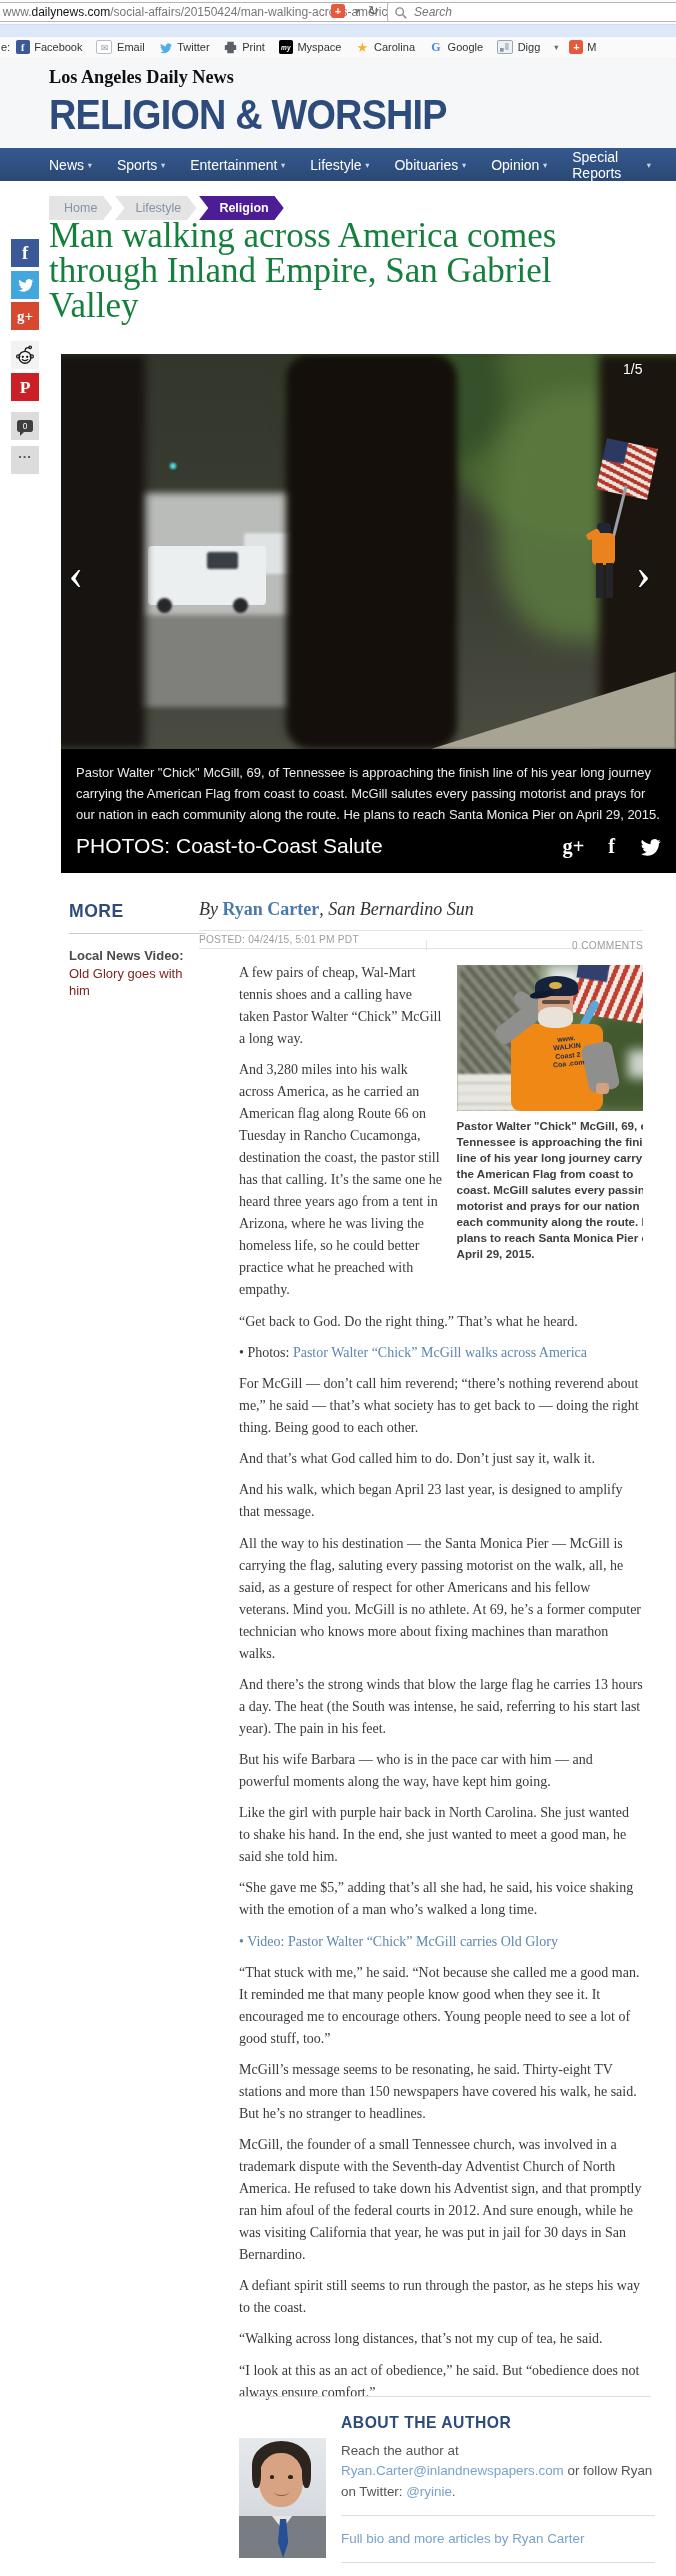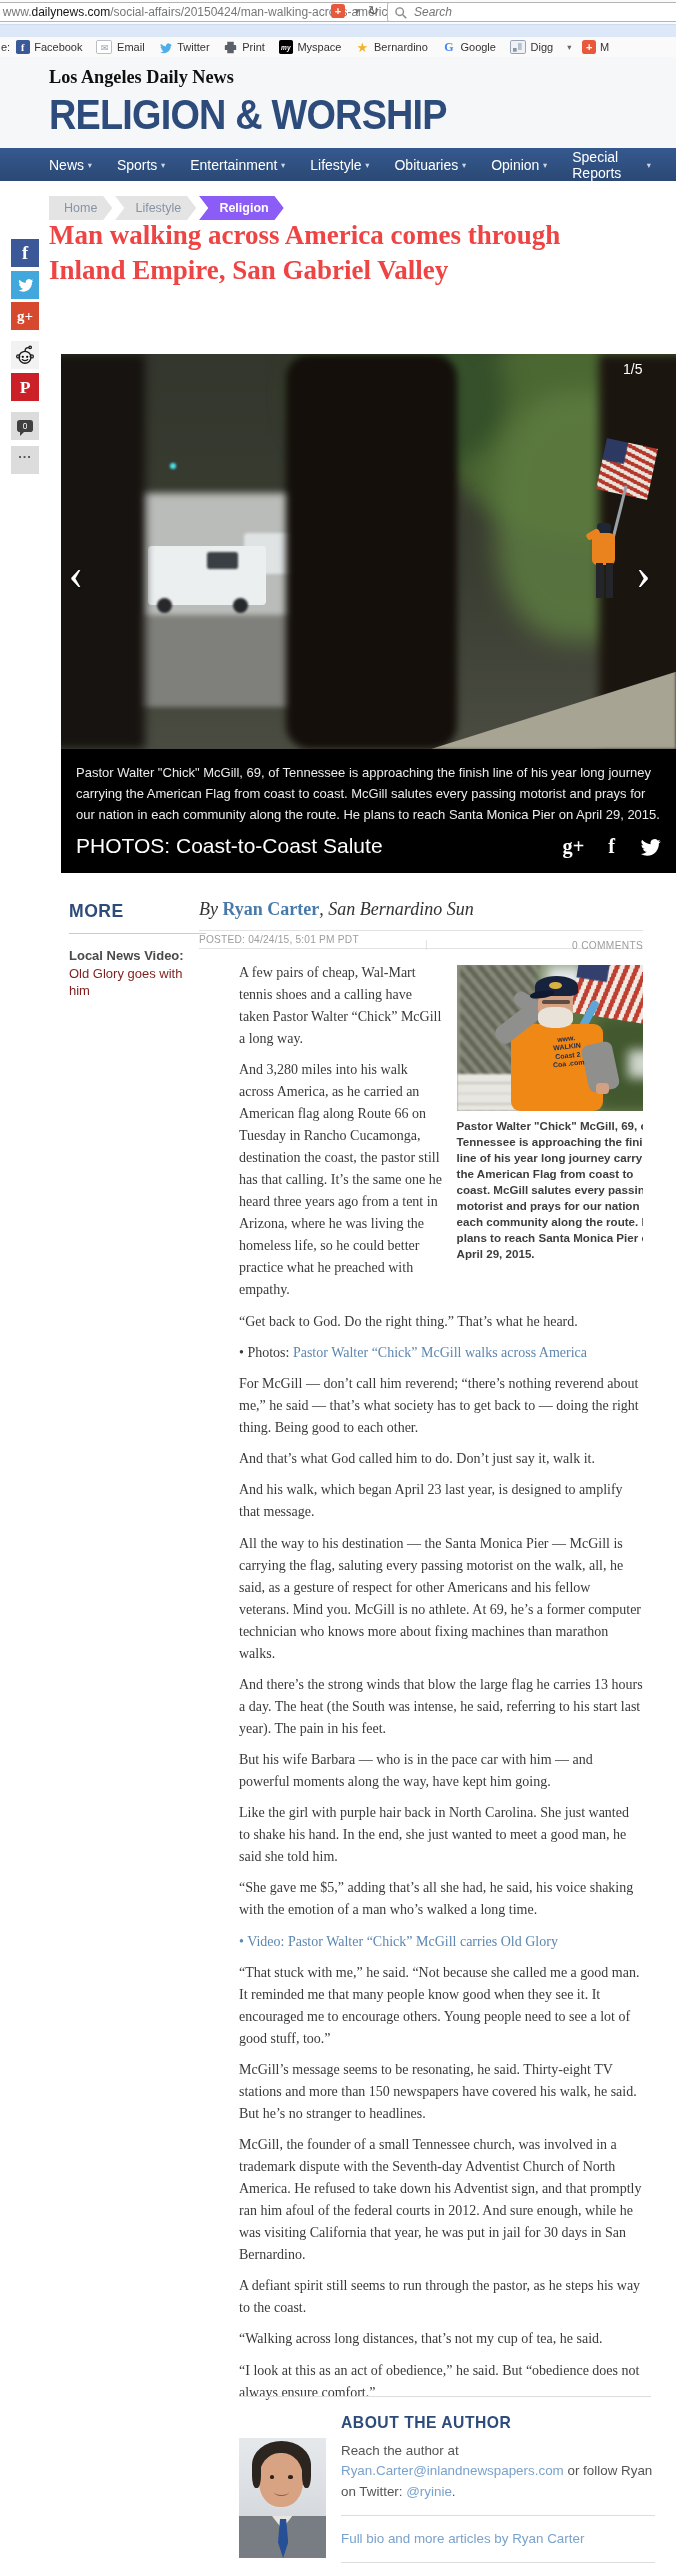--- a/index.html
+++ b/index.html
@@ -37,24 +37,24 @@
   .logo{position:absolute;left:49px;top:9.2px;font-family:"Liberation Serif",serif;font-weight:bold;font-size:19.4px;color:#0f0f0f;transform:scaleX(.94);transform-origin:left;cursor:pointer;}
   .section-title{position:absolute;left:49px;top:33px;font-size:43px;font-weight:bold;color:#2d4c7c;letter-spacing:-0.9px;transform:scaleX(.88);transform-origin:left;}
   .nav{position:absolute;top:148px;left:0;width:676px;height:33px;background:linear-gradient(#35598f,#2a4874);display:flex;align-items:center;padding-left:49px;box-sizing:border-box;font-size:14px;color:#fff;}
   .nav-item{margin-right:25px;cursor:pointer;display:flex;align-items:center;}
   .nav-caret{font-size:8.3px;color:#c9d4e4;margin-left:3.7px;}
 
   
   .breadcrumb{position:absolute;top:196px;left:49px;display:flex;height:24px;font-size:12.5px;}
   .crumb{background:#e4e4e4;color:#8793a6;display:flex;align-items:center;padding:0 15px 0 20.3px;margin-right:2.8px;cursor:pointer;clip-path:polygon(0 0,calc(100% - 9.2px) 0,100% 50%,calc(100% - 9.2px) 100%,0 100%,9.2px 50%);}
   .crumb.first{clip-path:polygon(0 0,calc(100% - 9.2px) 0,100% 50%,calc(100% - 9.2px) 100%,0 100%);padding-left:15px;}
-  .crumb.active{background:#8b5cf6;color:#fff;font-weight:bold;}
-
-  
-  h1.headline{position:absolute;top:218px;left:49px;width:536px;margin:0;font-family:"Liberation Serif",serif;font-weight:bold;font-size:27px;line-height:35px;color:#ef4444;}
+  .crumb.active{background:#4c1d95;color:#fff;font-weight:bold;}
+
+  
+  h1.headline{position:absolute;top:218px;left:49px;width:536px;margin:0;font-family:"Liberation Serif",serif;font-weight:normal;font-size:35px;line-height:35px;color:#15803d;}
   .social-rail{position:absolute;top:239px;left:11px;width:28px;}
   .sicon{width:28px;height:28px;margin-bottom:3.7px;display:flex;align-items:center;justify-content:center;color:#fff;cursor:pointer;box-sizing:border-box;}
   .s-fb{background:#3b5998;font-family:"Liberation Serif",serif;font-weight:bold;font-size:18.5px;}
   .s-tw{background:#41a7dc;}
   .s-gp{background:#d6492f;font-family:"Liberation Serif",serif;font-size:15px;font-weight:bold;}
   .s-rd{background:#f2f2f2;margin-top:11px;}
   .s-pin{background:#cb2027;font-family:"Liberation Serif",serif;font-weight:bold;font-size:17.6px;}
   .s-cm{background:#dcdcdc;margin-top:11px;position:relative;}
   .s-cm .bub{width:16.6px;height:12px;background:#3f3f3f;border-radius:2.8px;color:#fff;font-size:8.3px;line-height:12px;text-align:center;position:relative;}
   .s-cm .bub:after{content:"";position:absolute;left:2.8px;bottom:-3.7px;border:3.7px solid transparent;border-top-color:#3f3f3f;border-left-color:#3f3f3f;}
@@ -151,21 +151,21 @@
           </svg>
         </span>
         <span>Print</span>
       </span>
     <span class="bm">
         <span class="bm-ico ico-ms">my</span>
         <span>Myspace</span>
       </span>
     <span class="bm">
         <span class="bm-ico ico-star">★</span>
-        <span>Bernardino</span>
+        <span>Carolina</span>
       </span>
     <span class="bm">
         <span class="bm-ico ico-g">G</span>
         <span>Google</span>
       </span>
     <span class="bm">
         <span class="bm-ico ico-digg"></span>
         <span>Digg</span>
       </span>
     <span class="bm-caret">▾</span>

